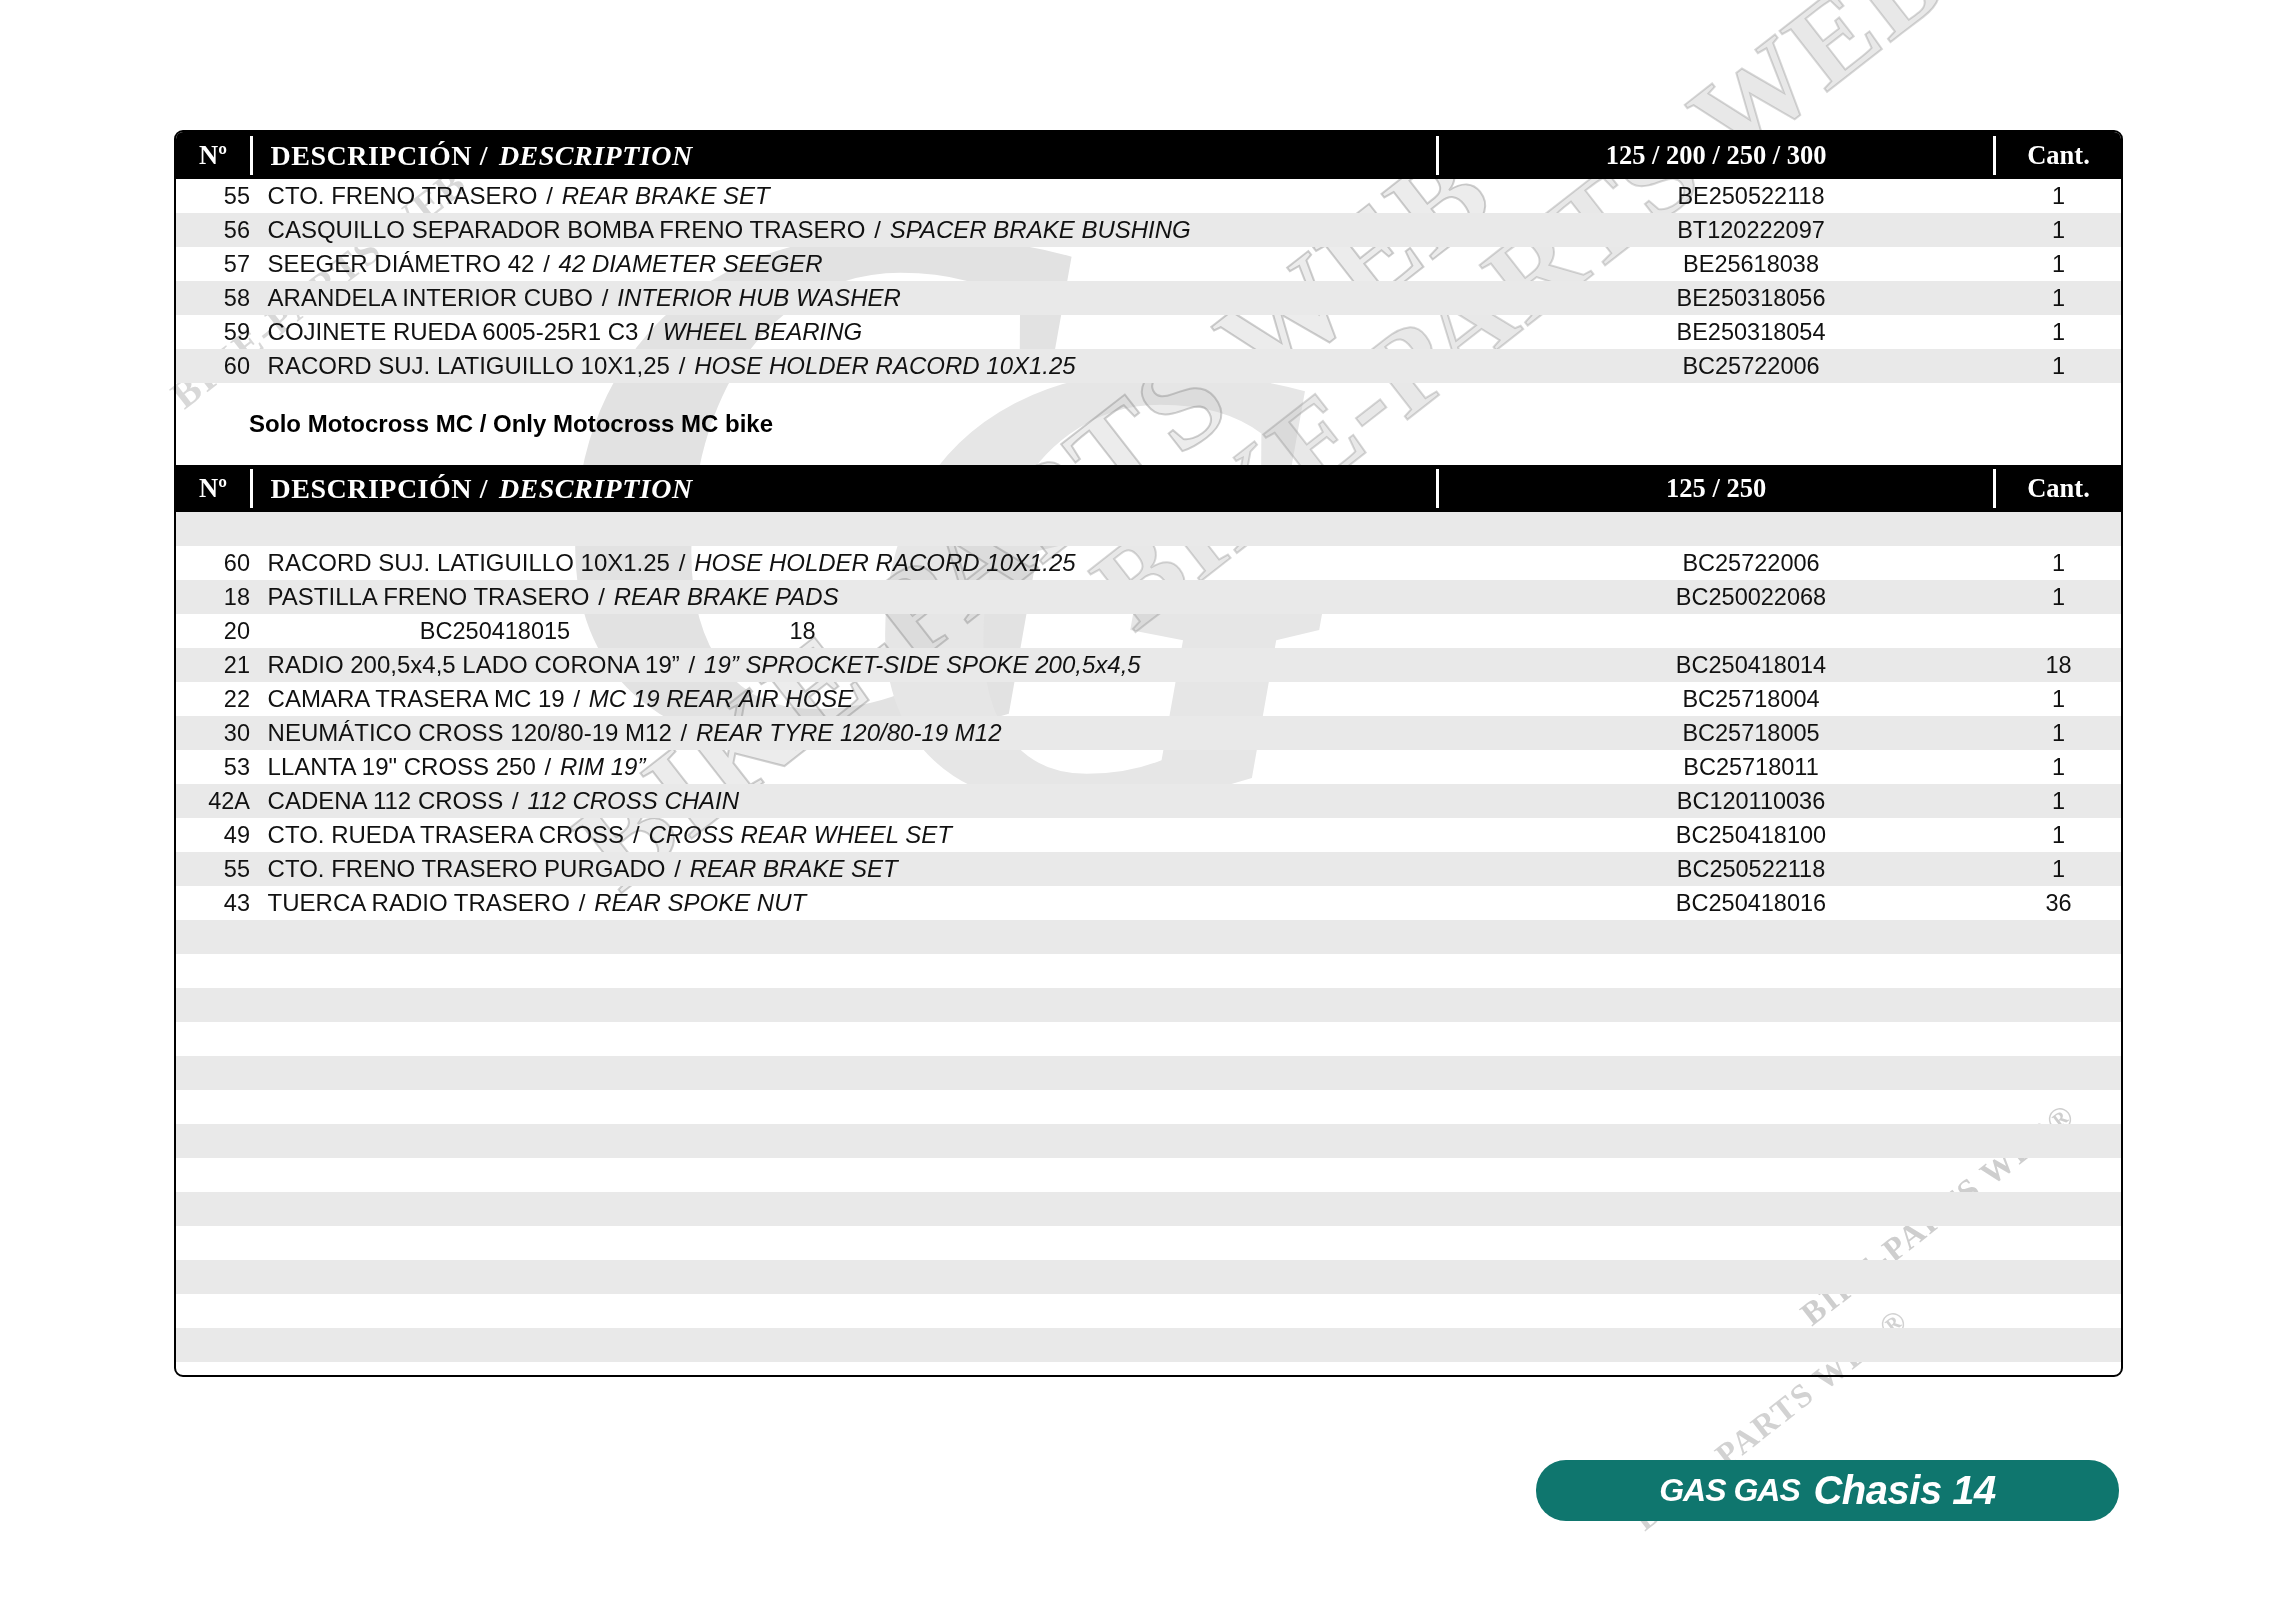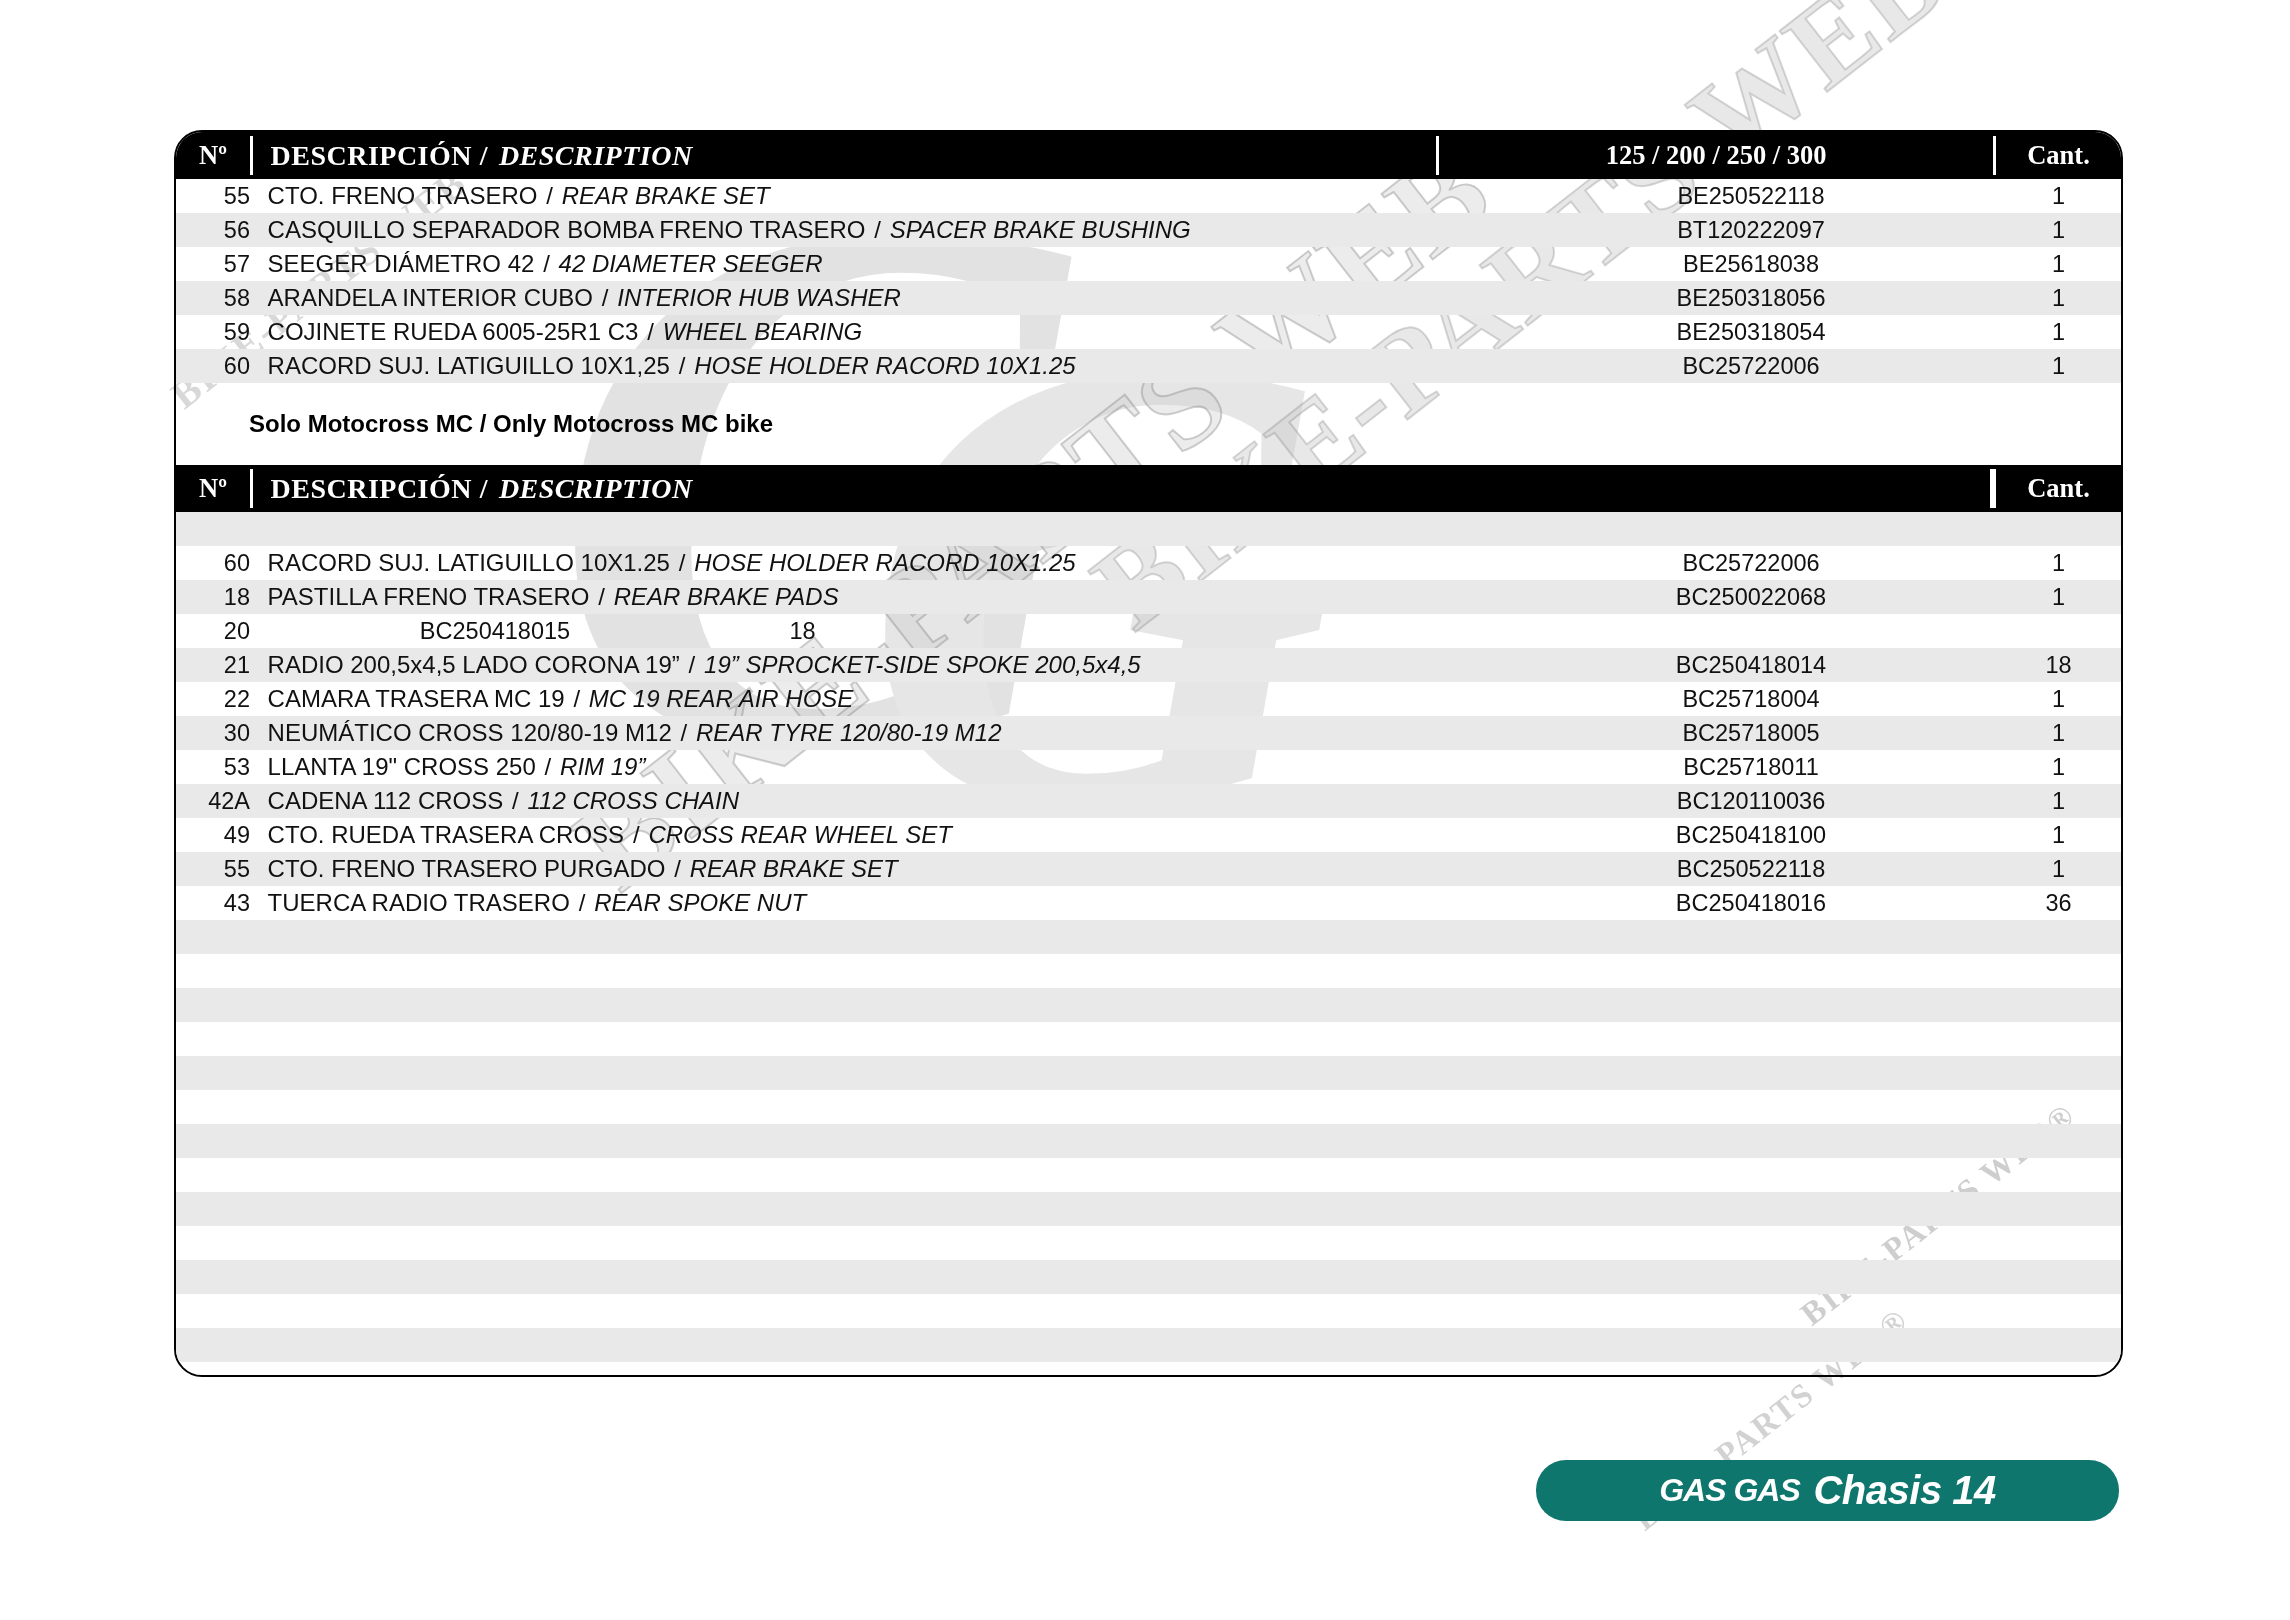--- a/index.html
+++ b/index.html
@@ -101,21 +101,21 @@
   }
 
   
   .sheet {
     position: absolute;
     left: 174px;
     top: 130px;
     width: 1945px;
     height: 1243px;
     border: 2.9px solid #000;
-    border-radius: 28px;
+    border-radius: 9px;
     overflow: hidden;
     background: transparent;
   }
 
   .table {
     position: relative;
     width: 100%;
   }
 
   
@@ -350,20 +350,21 @@
   <div class="table">
     <div class="hdr">
       <div class="c-no">Nº</div>
       <div class="sep"></div>
       <div class="c-desc">
         <span>DESCRIPCIÓN</span>
         <span class="sl">/</span>
         <span class="it">DESCRIPTION</span>
       </div>
       <div class="sep"></div>
+      <div class="c-model">125 / 250</div>
       <div class="sep"></div>
       <div class="c-cant">Cant.</div>
     </div>
 
     <div class="rows">
       <div class="row alt"></div>
       <div class="row plain">
         <div class="c-no">60</div>
         <div class="c-desc">
           <span>RACORD SUJ. LATIGUILLO 10X1.25</span><span class="slash">/</span><span class="en">HOSE HOLDER RACORD 10X1.25</span>

